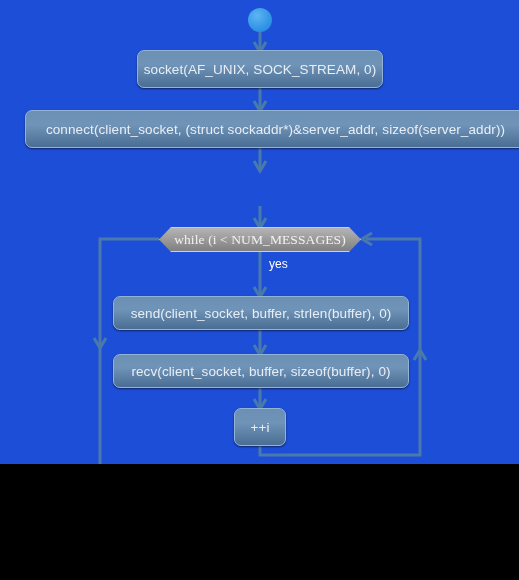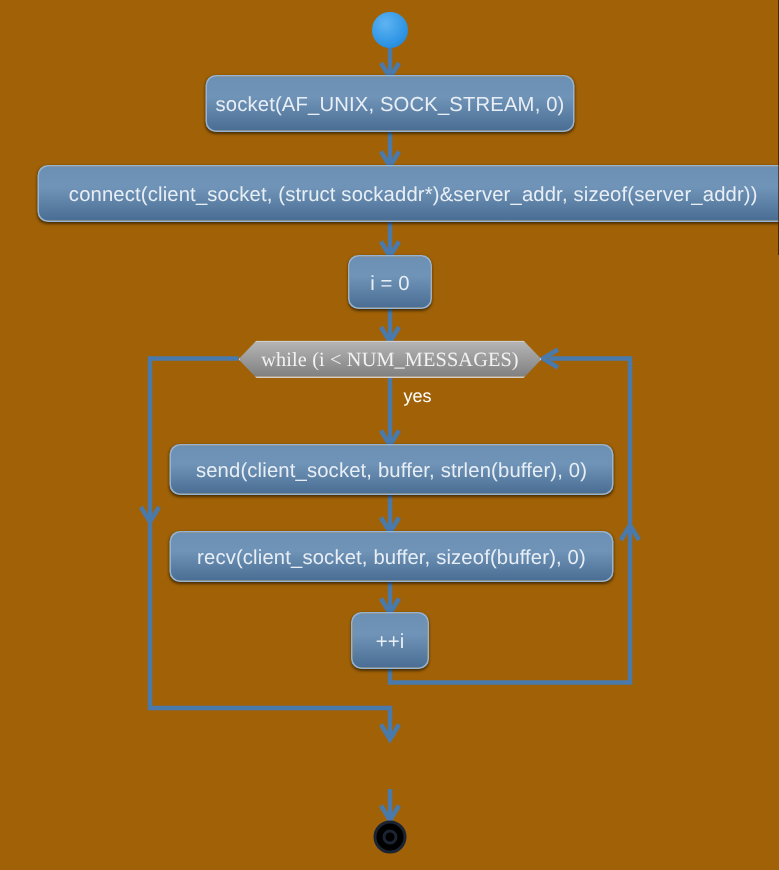--- a/index.html
+++ b/index.html
@@ -6,22 +6,22 @@
     margin: 0;
     padding: 0;
     background: #000000;
   }
   body {
     font-family: "Liberation Sans", sans-serif;
   }
   #flowchart-root {
     position: relative;
     width: 519px;
-    height: 580px;
-    background: #a16207;
+    height: 464px;
+    background: #1d4ed8;
     overflow: hidden;
   }
   #edge-layer {
     position: absolute;
     left: 0;
     top: 0;
     width: 519px;
     height: 580px;
   }
   .node {
@@ -143,23 +143,20 @@
   <div class="node start-circle" style="left:248px; top:8px; width:24px; height:24px;"></div>
 
   <div class="node activity" style="left:137px; top:50px; width:246px; height:38px;">
     <span>socket(AF_UNIX, SOCK_STREAM, 0)</span>
   </div>
 
   <div class="node activity" style="left:9px; top:110px; width:501px; height:38px;margin-left:16px;">
     <span>connect(client_socket, (struct sockaddr*)&amp;server_addr, sizeof(server_addr))</span>
   </div>
 
-  <div class="node activity" style="left:232px; top:170px; width:56px; height:36px;">
-    <span>i = 0</span>
-  </div>
 
   <div class="node decision" style="left:159px; top:227px; width:202px; height:25px;">
     <span>while (i &lt; NUM_MESSAGES)</span>
   </div>
 
   <div class="edge-label" style="left:269px; top:257px;">yes</div>
 
   <div class="node activity" style="left:113px; top:296px; width:296px; height:34px;">
     <span>send(client_socket, buffer, strlen(buffer), 0)</span>
   </div>

